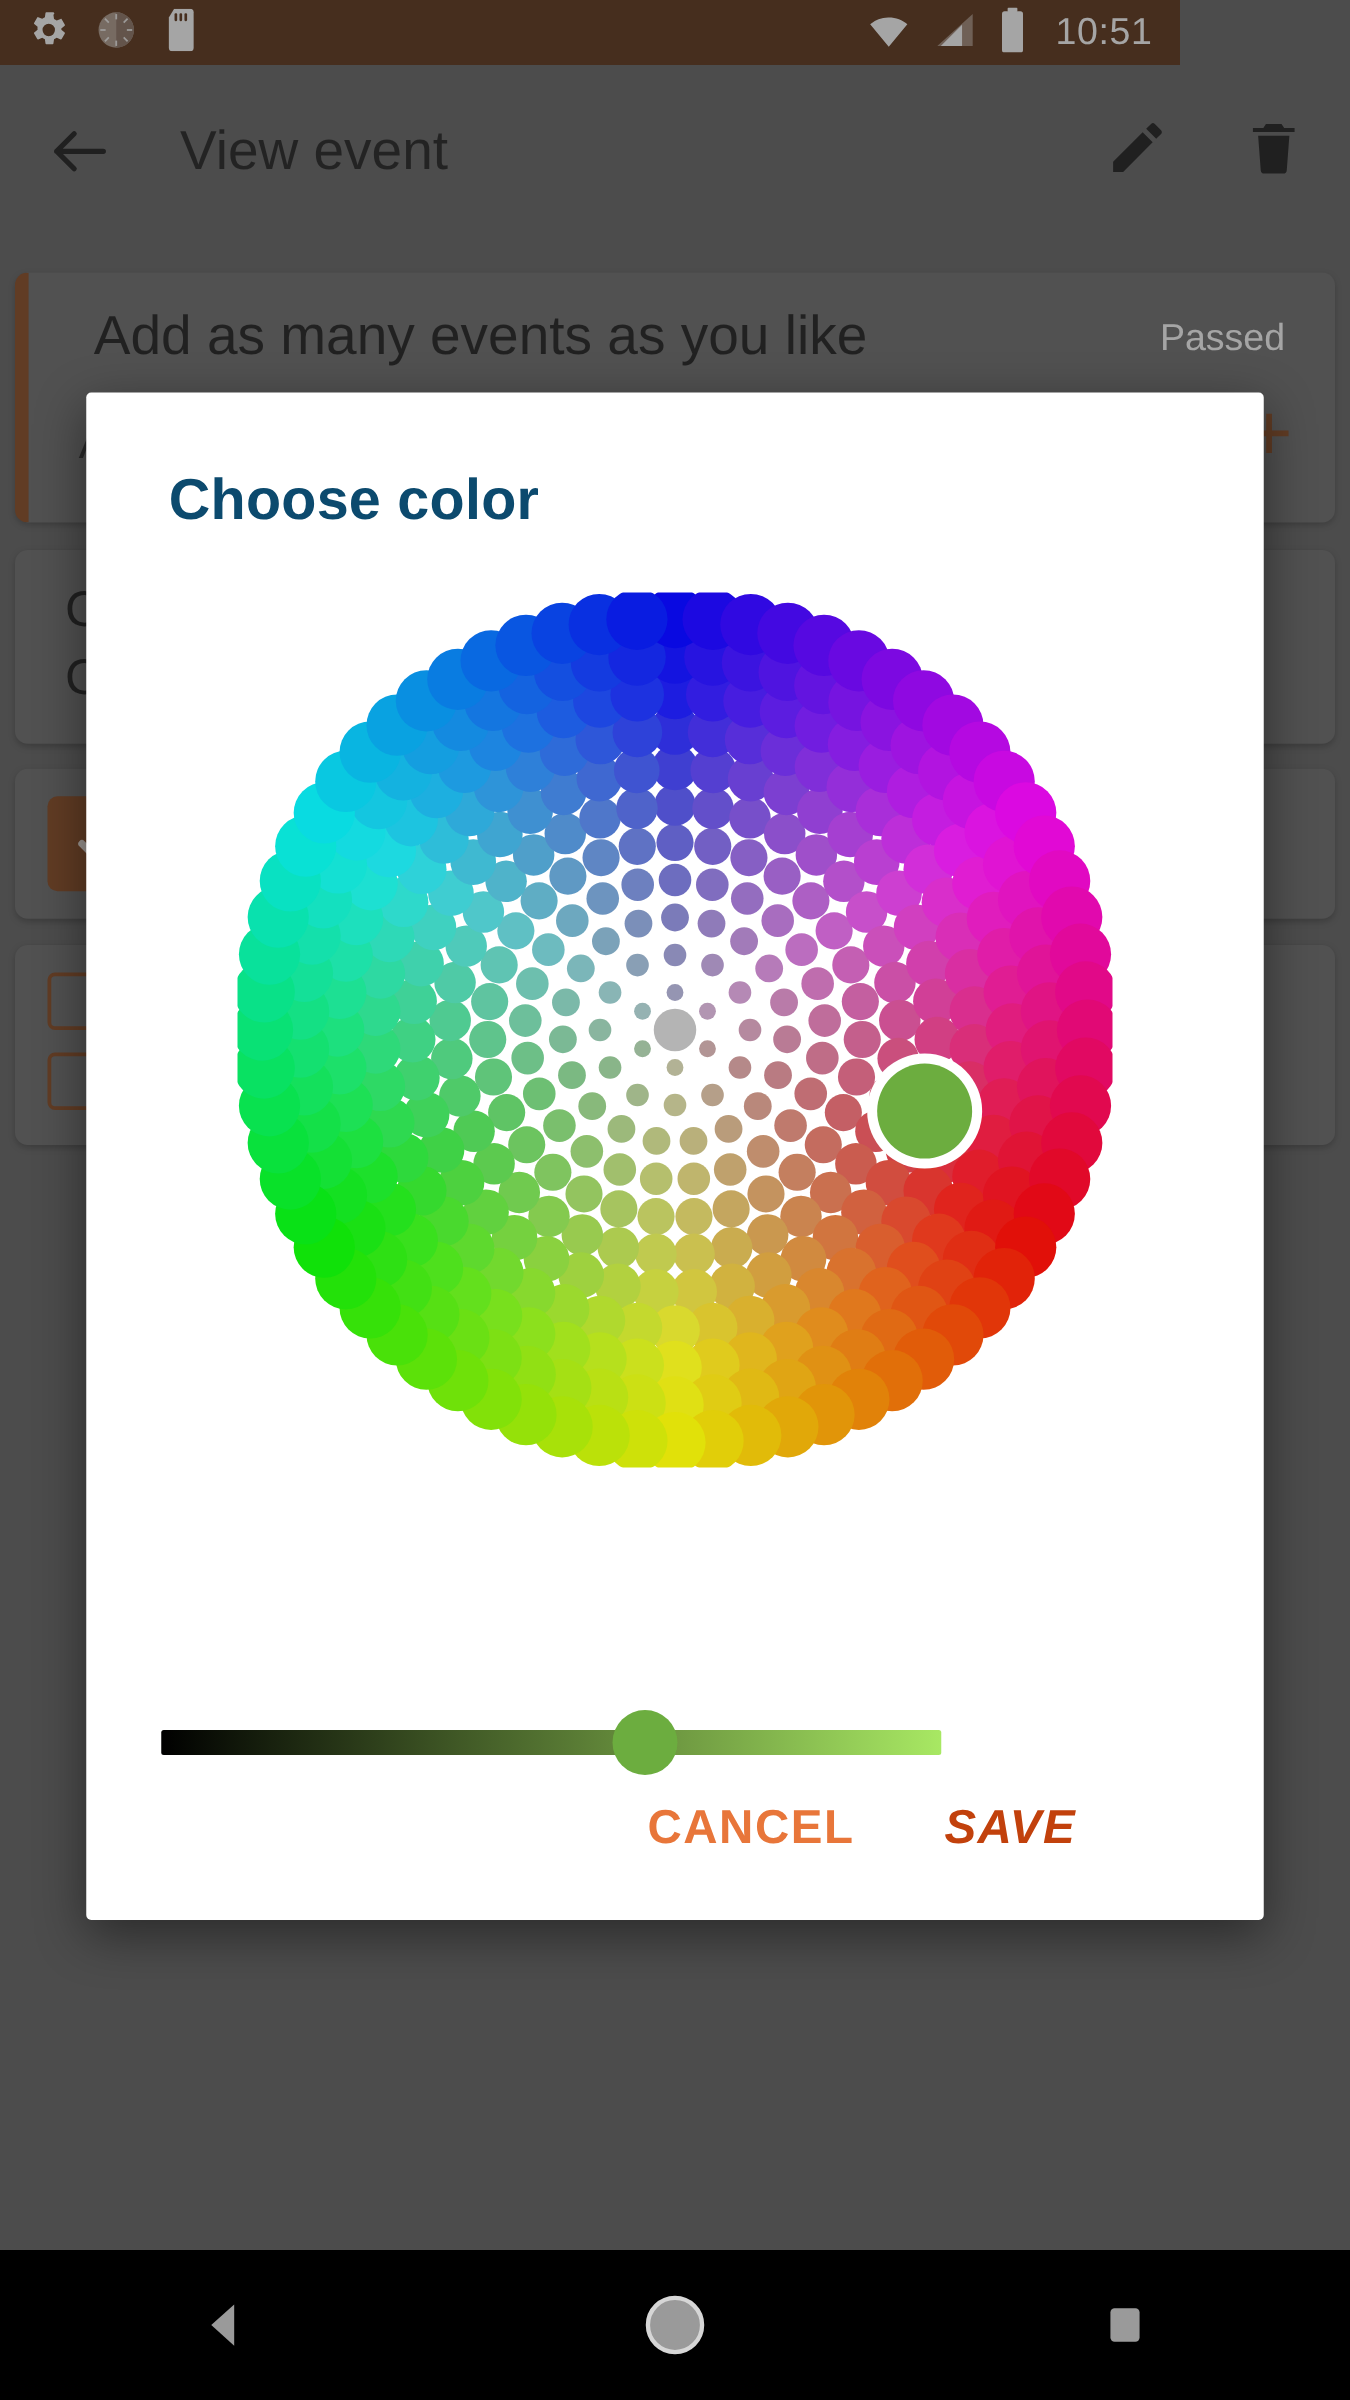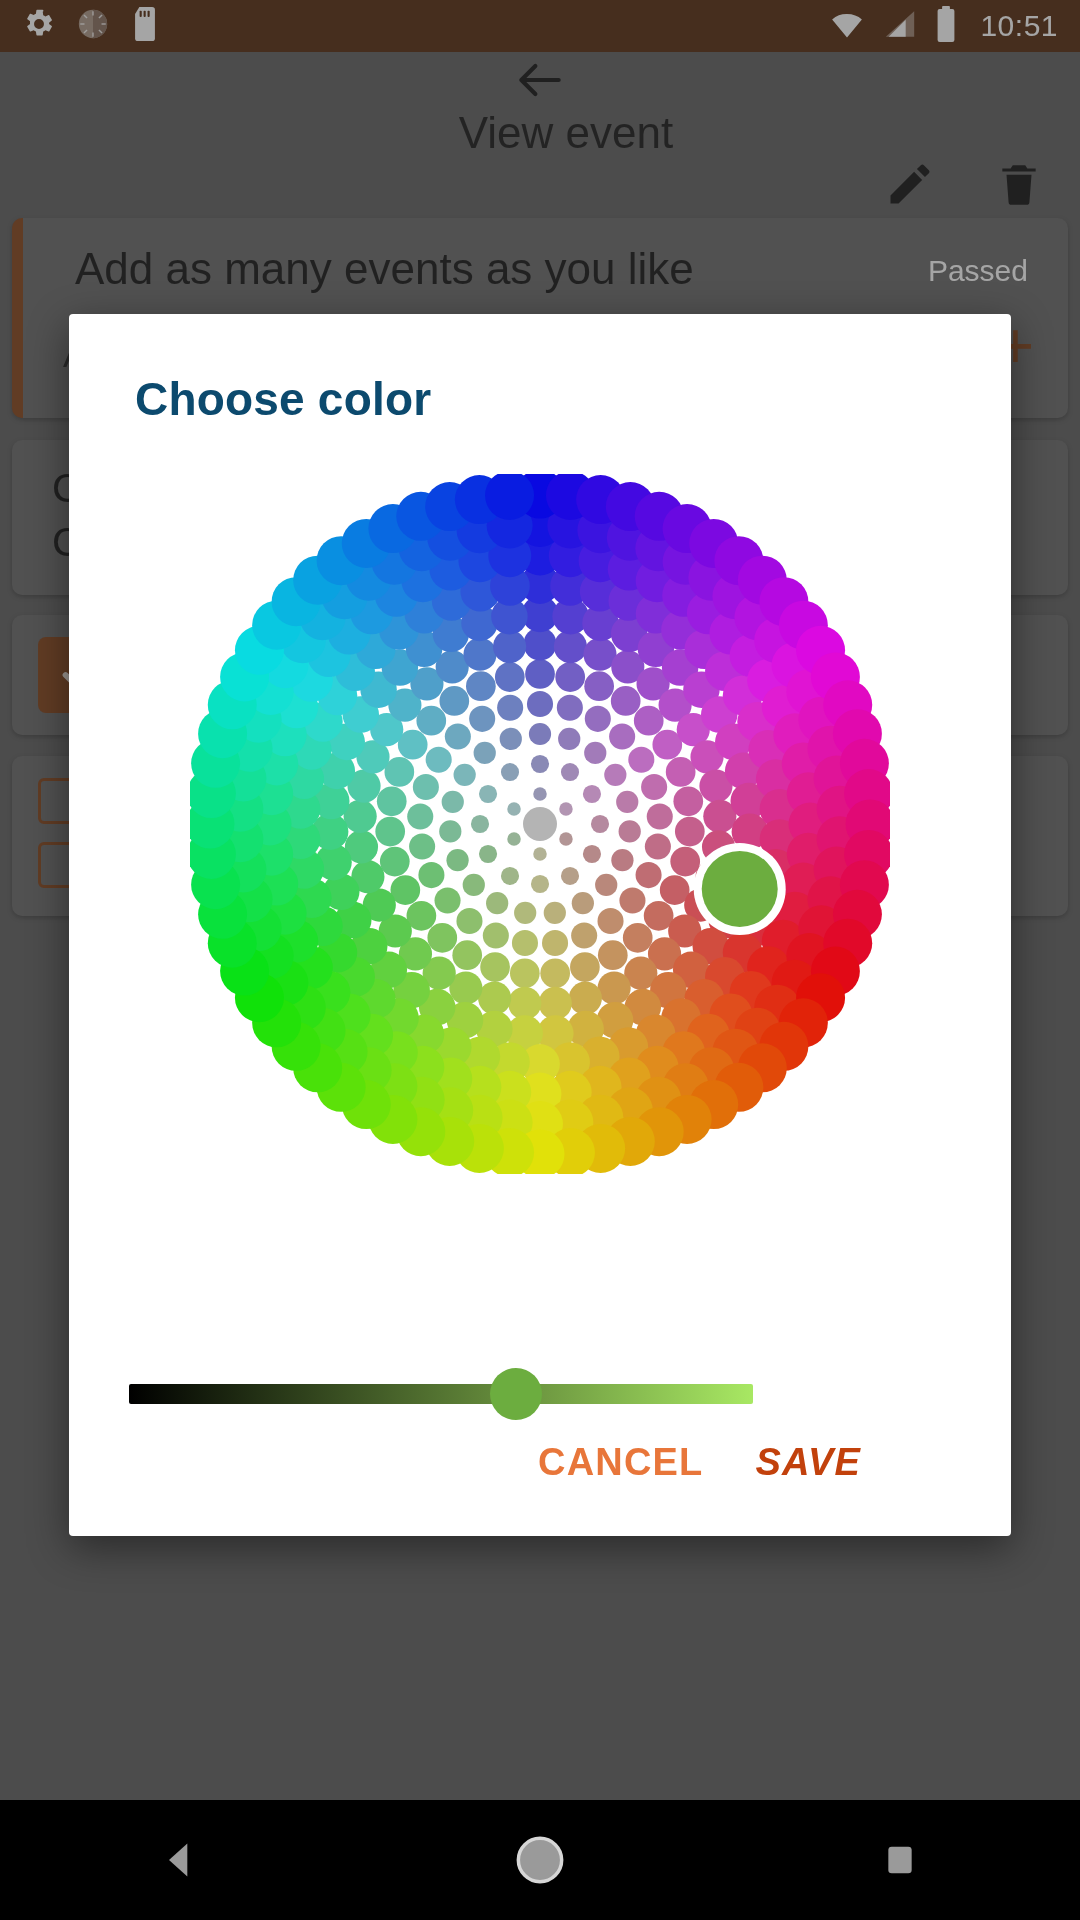--- a/index.html
+++ b/index.html
@@ -11,38 +11,38 @@
 
   #screen {
     position:relative;
     width:1080px; height:1920px;
     background:#666666;
     overflow:hidden;
   }
 
   
   #status-bar {
-    position:absolute; left:0; top:0; width:1080px; height:52px;
+    position:absolute; left:0; top:0; width:944px; height:52px;
     background:#5C3317;
     display:flex; align-items:center;
     padding:0 22px;
     gap:43px;
   }
   #status-left { display:flex; align-items:center; gap:20px; }
   #status-right { margin-left:auto; display:flex; align-items:center; gap:16px; }
   .sb-icon { display:block; }
   #clock {
     color:#ffffff; font-size:30px; font-weight:400;
     letter-spacing:0.5px; margin-left:6px;
   }
 
   
   #app-bar {
     position:absolute; left:0; top:52px; width:1080px; height:137px;
-    display:flex; align-items:center; padding:0 36px;flex-direction:column;
+    display:flex; align-items:center; padding:0 36px;
   }
   #back-arrow { width:56px; height:56px; display:block; }
   #app-title {
     font-size:44px; color:#1b1b1b; font-weight:400;
     margin-left:52px; opacity:.92;
   }
   #app-actions { margin-left:auto; display:flex; align-items:center; gap:58px; }
 
   
   .card {
@@ -127,21 +127,21 @@
     border-radius:2px;
   }
   #slider-thumb {
     position:absolute; top:14px; width:52px; height:52px;
     border-radius:50%;
   }
 
   #dialog-actions {
     position:absolute; left:0; bottom:42px; width:854px;
     display:flex; justify-content:flex-end; align-items:center;
-    padding-right:56px; gap:40px;
+    padding-right:56px; gap:60px;
   }
   .dlg-btn {
     background:none; border:none; cursor:pointer;
     font-family:"Liberation Sans", sans-serif;
     font-size:38px; font-weight:700; letter-spacing:1.2px;
     color:#E8763A; padding:10px 6px;
   }
 
   
   #nav-bar {

